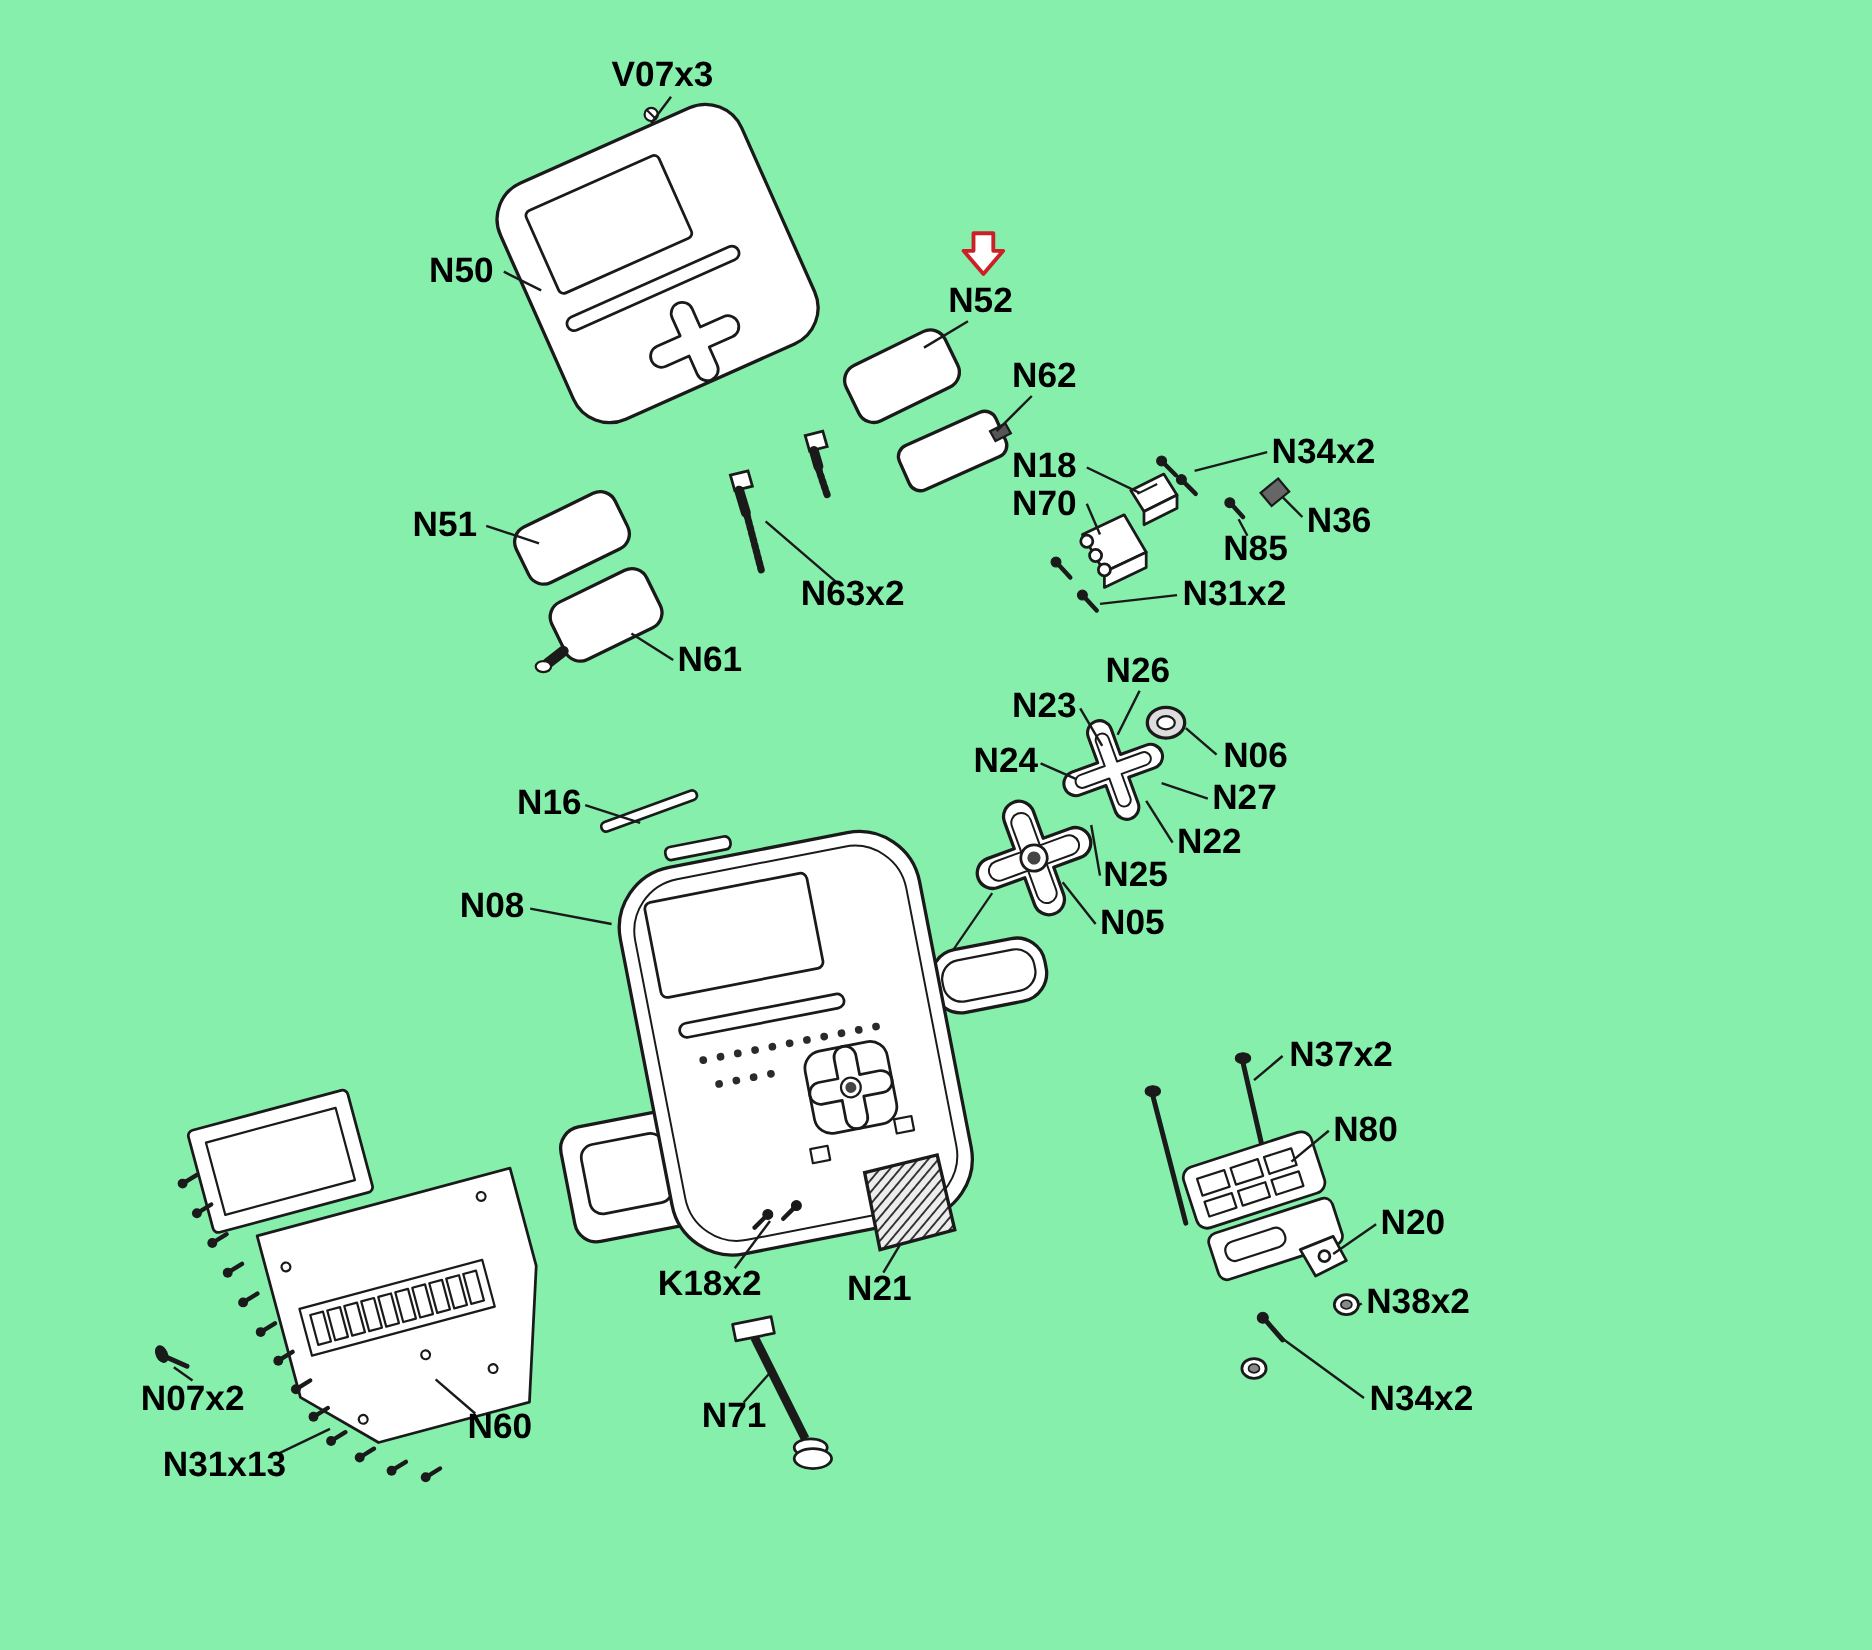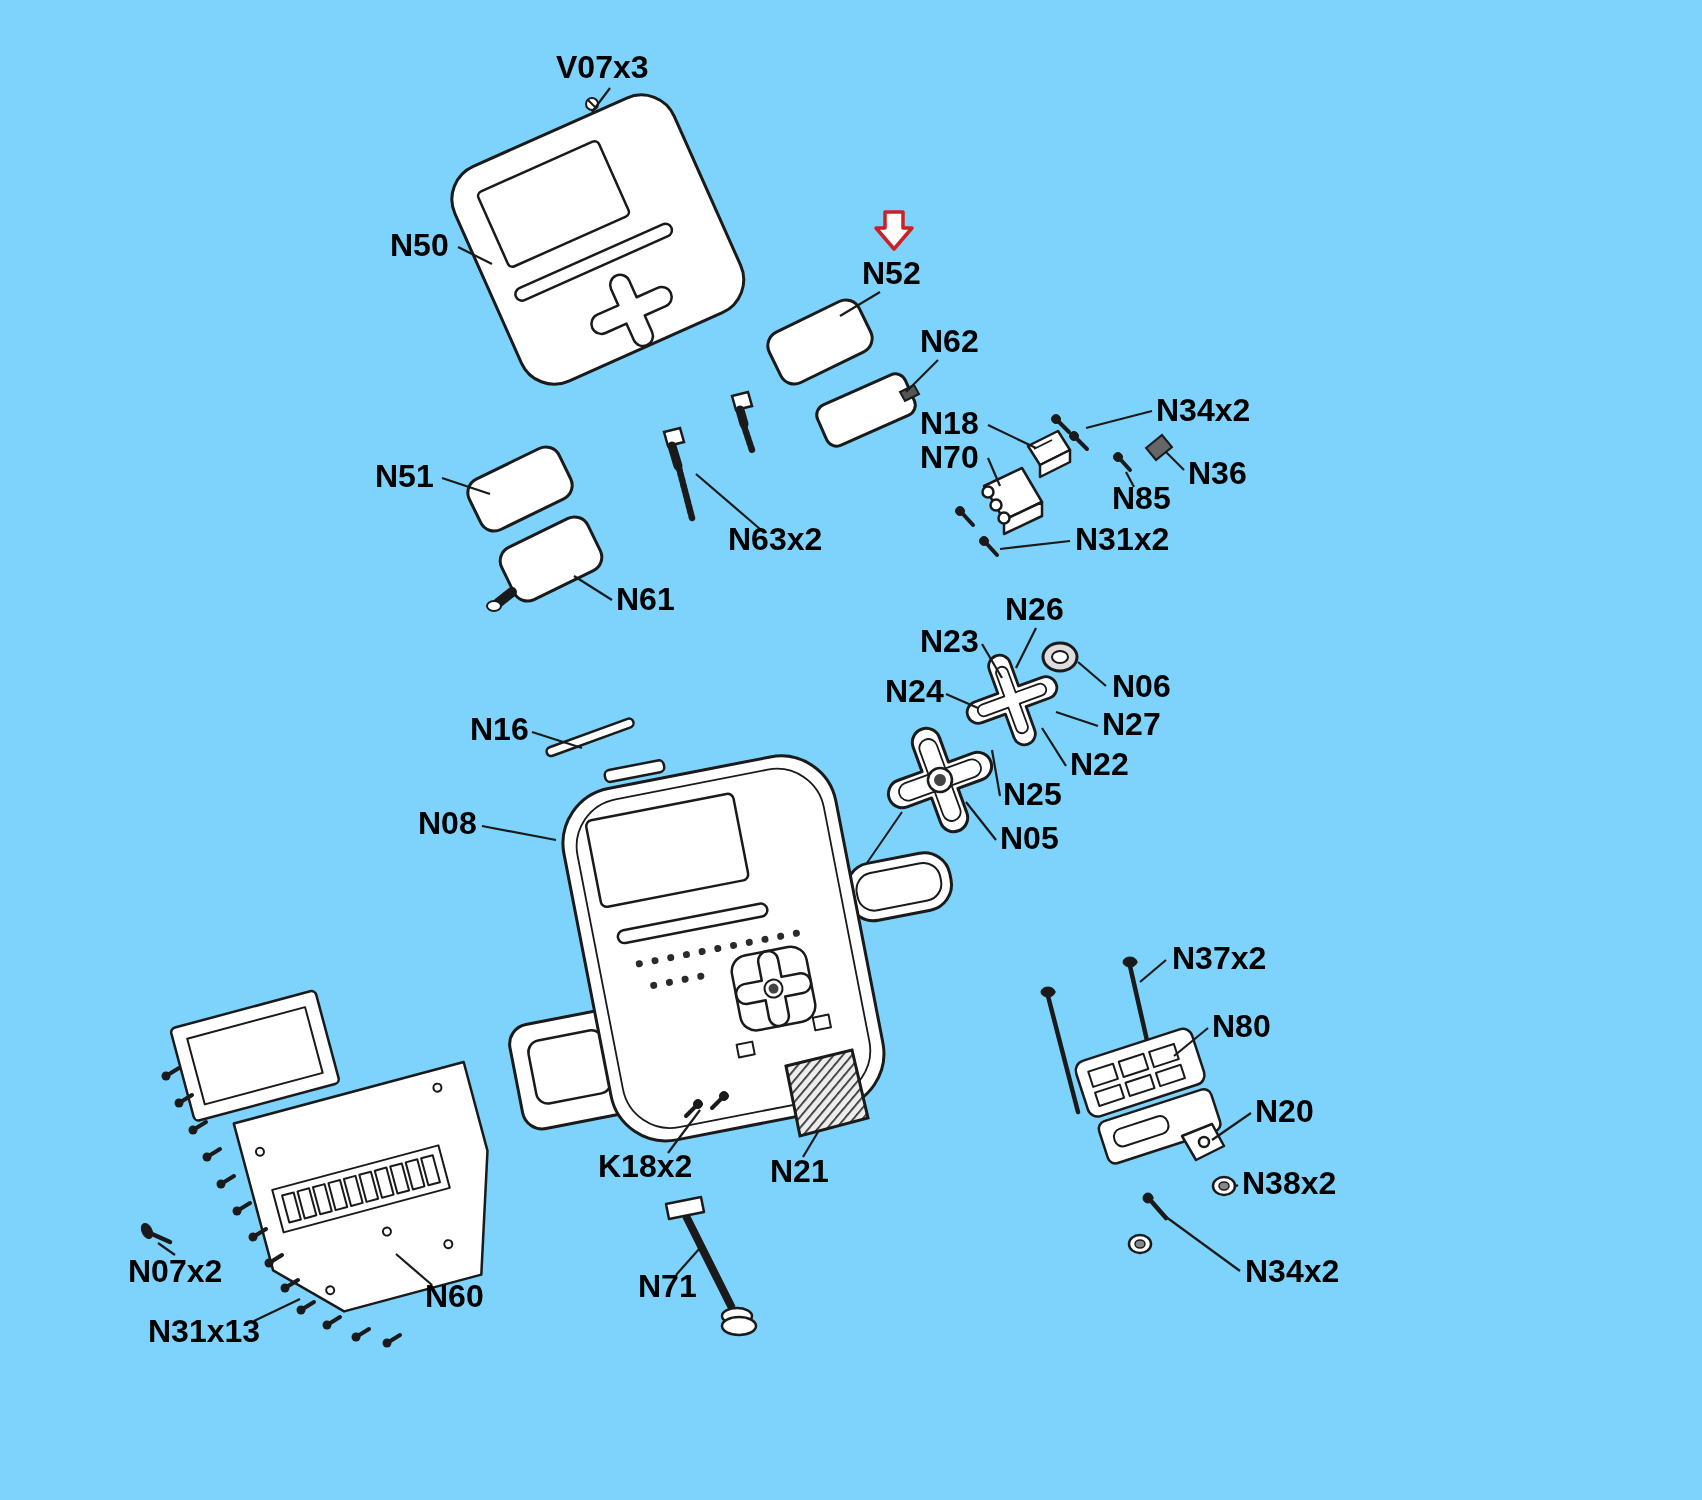--- a/index.html
+++ b/index.html
@@ -1,17 +1,17 @@
 <!DOCTYPE html>
 <html><head>
 <meta charset="utf-8">
 <title>Diagram</title>
 <style>
   html,body{margin:0;padding:0;background:#ffffff;}
-  .canvas{position:relative;width:1702px;height:1500px;background:#7dd3fc;overflow:hidden;}
+  .canvas{position:relative;width:1702px;height:1500px;background:#86efac;overflow:hidden;}
   svg{display:block;}
   #labels-layer text{
     font-family:"Liberation Sans", sans-serif;
     font-weight:bold;
     font-size:32px;
     fill:#000000;
   }
   #leaders-layer line{stroke:#1a1a1a;stroke-width:2.2;}
 </style>
 </head>

